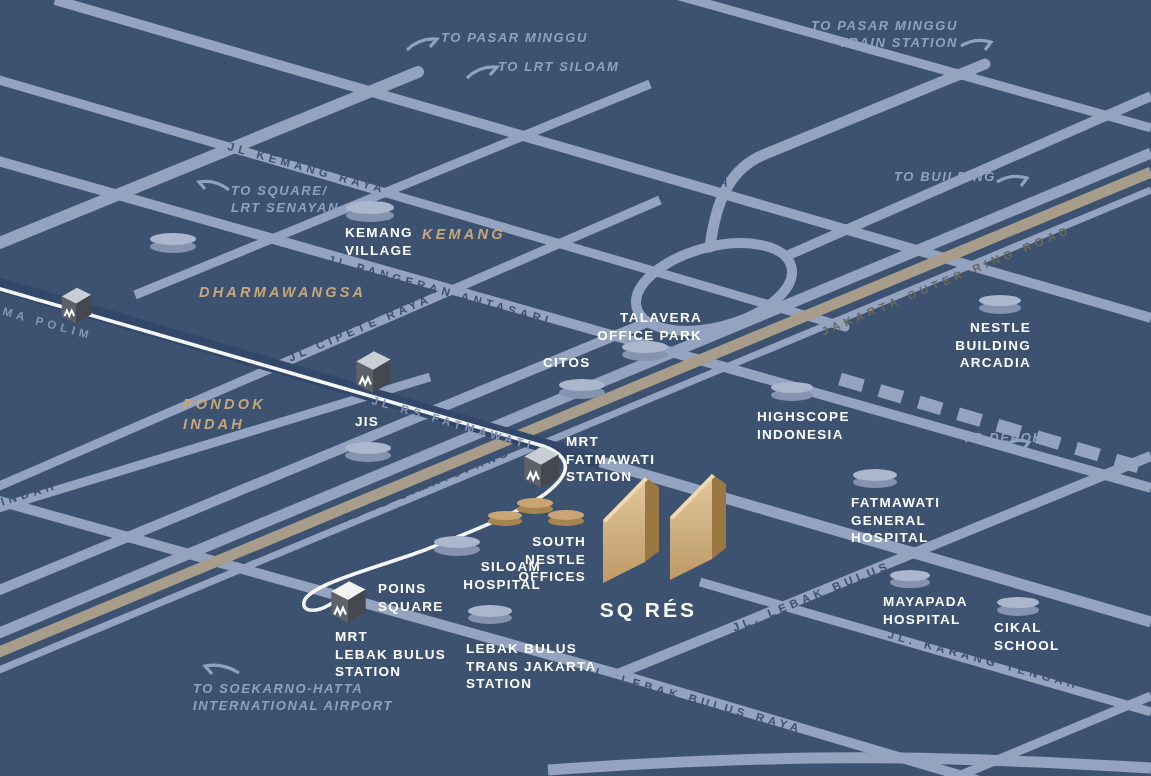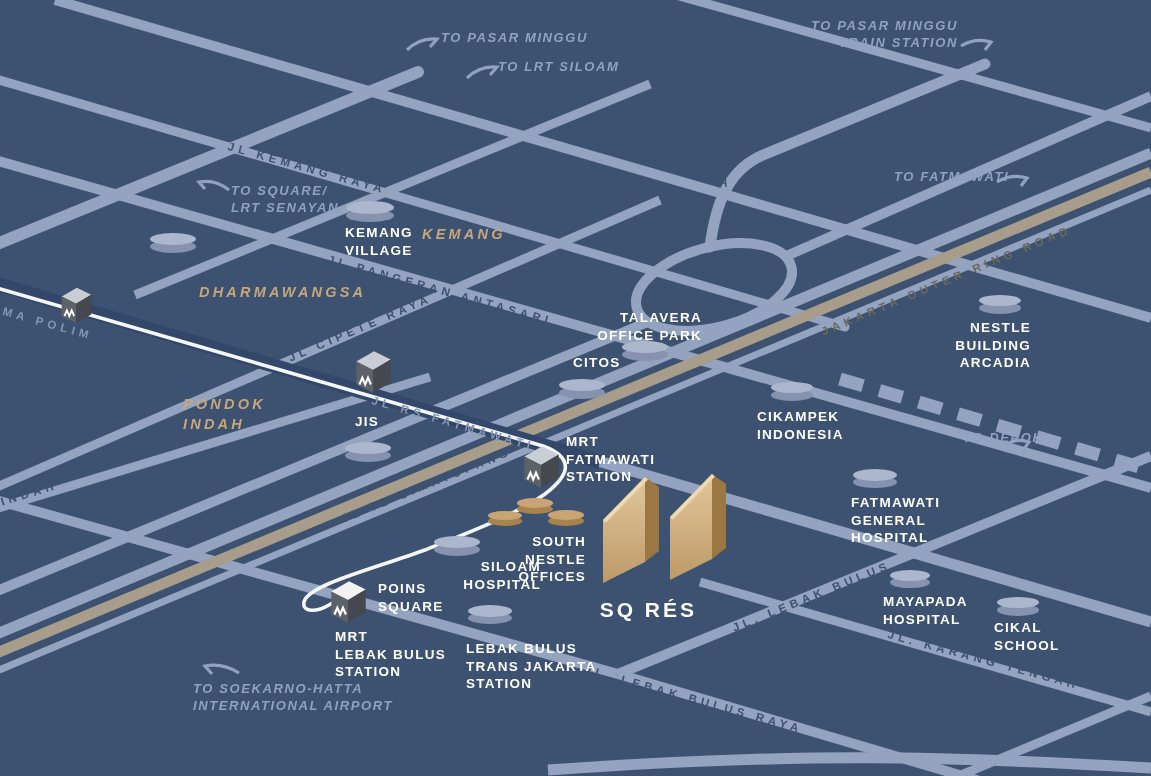--- a/index.html
+++ b/index.html
@@ -229,39 +229,39 @@
   <div class="road-lbl" style="left:585px;top:663px;transform:rotate(15.5deg)">JL. LEBAK BULUS RAYA</div>
   <div class="road-lbl on-dark" style="left:3px;top:305px;transform:rotate(15.5deg)">MA POLIM</div>
   <div class="road-lbl" style="left:1px;top:496px;transform:rotate(-17deg)">INDAH</div>
 
   <div class="dir" style="left:441px;top:30px">TO PASAR MINGGU</div>
   <div class="dir" style="left:498px;top:59px">TO LRT SILOAM</div>
   <div class="dir ar" style="left:795px;top:18px;width:163px">TO PASAR MINGGU
 TRAIN STATION</div>
   <div class="dir" style="left:231px;top:183px">TO SQUARE/
 LRT SENAYAN</div>
-  <div class="dir" style="left:894px;top:169px">TO FATMAWATI</div>
+  <div class="dir" style="left:894px;top:169px">TO BUILDING</div>
   <div class="dir" style="left:963px;top:430px">TO DEPOK</div>
   <div class="dir" style="left:193px;top:681px">TO SOEKARNO-HATTA
 INTERNATIONAL AIRPORT</div>
 
   <div class="area" style="left:422px;top:225px">KEMANG</div>
   <div class="area" style="left:199px;top:283px">DHARMAWANGSA</div>
   <div class="area" style="left:183px;top:395px">PONDOK
 INDAH</div>
 
   <div class="lbl" style="left:345px;top:224px">KEMANG
 VILLAGE</div>
   <div class="lbl ac" style="left:542px;top:309px;width:160px">TALAVERA
 OFFICE PARK</div>
-  <div class="lbl" style="left:573px;top:354px">CITOS</div>
+  <div class="lbl" style="left:543px;top:354px">CITOS</div>
   <div class="lbl ar" style="left:946px;top:319px;width:85px">NESTLE
 BUILDING
 ARCADIA</div>
-  <div class="lbl" style="left:757px;top:408px">CIKAMPEK
+  <div class="lbl" style="left:757px;top:408px">HIGHSCOPE
 INDONESIA</div>
   <div class="lbl" style="left:566px;top:433px">MRT
 FATMAWATI
 STATION</div>
   <div class="lbl" style="left:851px;top:494px">FATMAWATI
 GENERAL
 HOSPITAL</div>
   <div class="lbl ar" style="left:484px;top:533px;width:102px">SOUTH
 NESTLE
 OFFICES</div>

